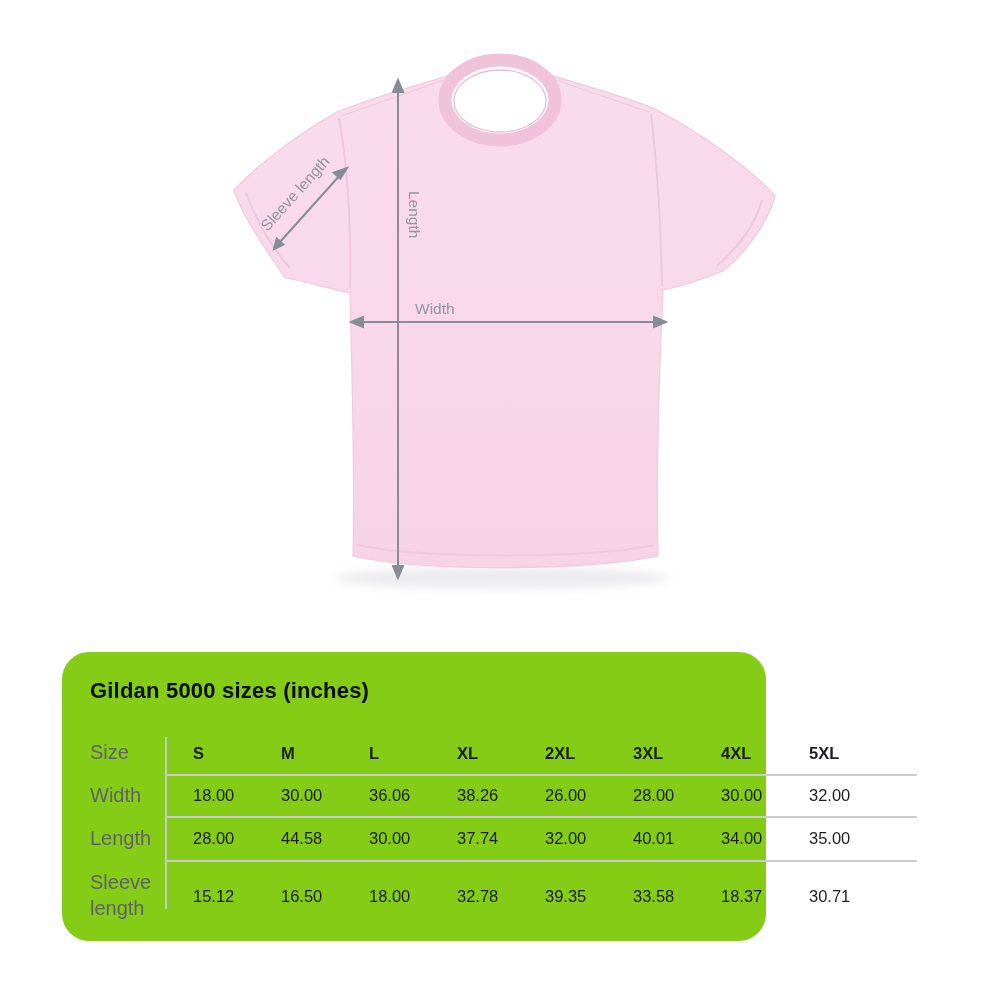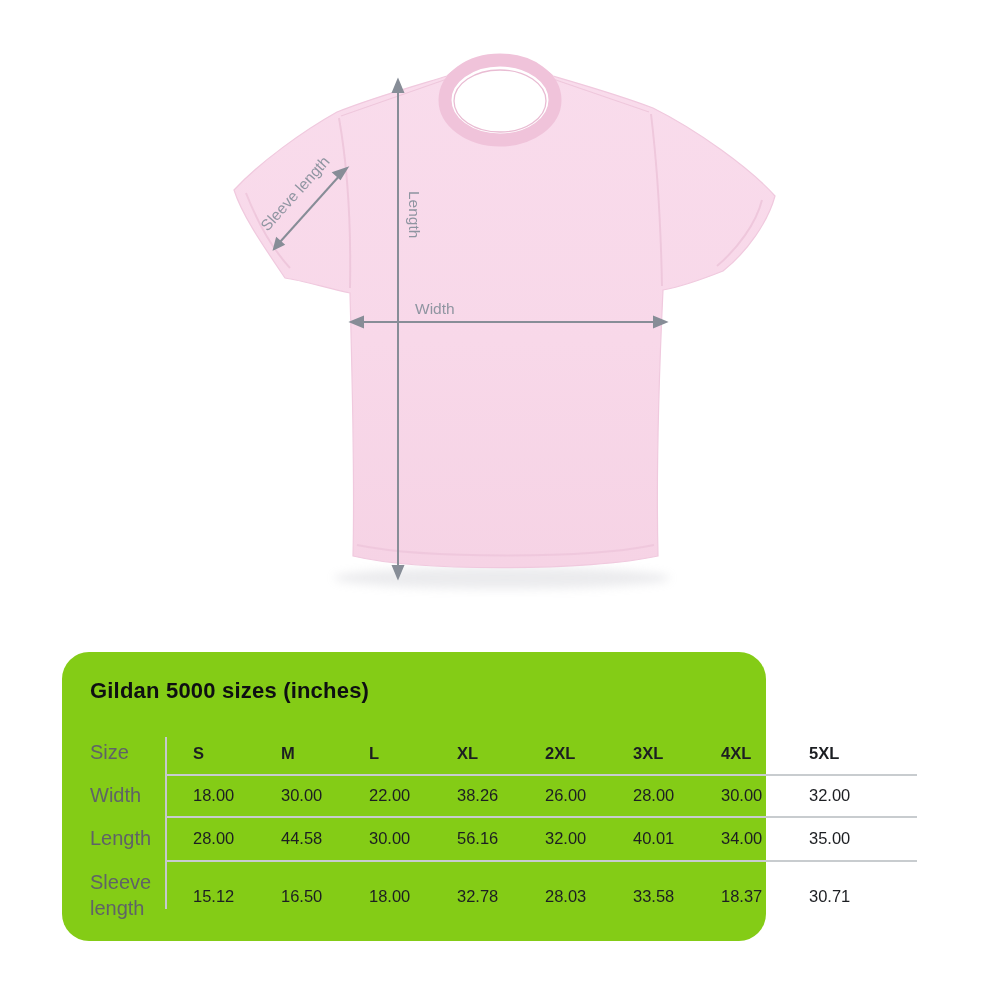--- a/index.html
+++ b/index.html
@@ -127,40 +127,40 @@
         <div class="cell head">M</div>
         <div class="cell head">L</div>
         <div class="cell head">XL</div>
         <div class="cell head">2XL</div>
         <div class="cell head">3XL</div>
         <div class="cell head">4XL</div>
         <div class="cell head">5XL</div>
         <div class="cell rowlabel">Width</div>
         <div class="cell value">18.00</div>
         <div class="cell value">30.00</div>
-        <div class="cell value">22.00</div>
+        <div class="cell value">36.06</div>
         <div class="cell value">38.26</div>
         <div class="cell value">26.00</div>
         <div class="cell value">28.00</div>
         <div class="cell value">30.00</div>
         <div class="cell value">32.00</div>
         <div class="cell rowlabel">Length</div>
         <div class="cell value">28.00</div>
         <div class="cell value">44.58</div>
         <div class="cell value">30.00</div>
-        <div class="cell value">56.16</div>
+        <div class="cell value">37.74</div>
         <div class="cell value">32.00</div>
         <div class="cell value">40.01</div>
         <div class="cell value">34.00</div>
         <div class="cell value">35.00</div>
         <div class="cell rowlabel">Sleeve length</div>
         <div class="cell value">15.12</div>
         <div class="cell value">16.50</div>
         <div class="cell value">18.00</div>
         <div class="cell value">32.78</div>
-        <div class="cell value">28.03</div>
+        <div class="cell value">39.35</div>
         <div class="cell value">33.58</div>
         <div class="cell value">18.37</div>
         <div class="cell value">30.71</div>
       </div>
   </div>
 
 </div>
 
 </body></html>

